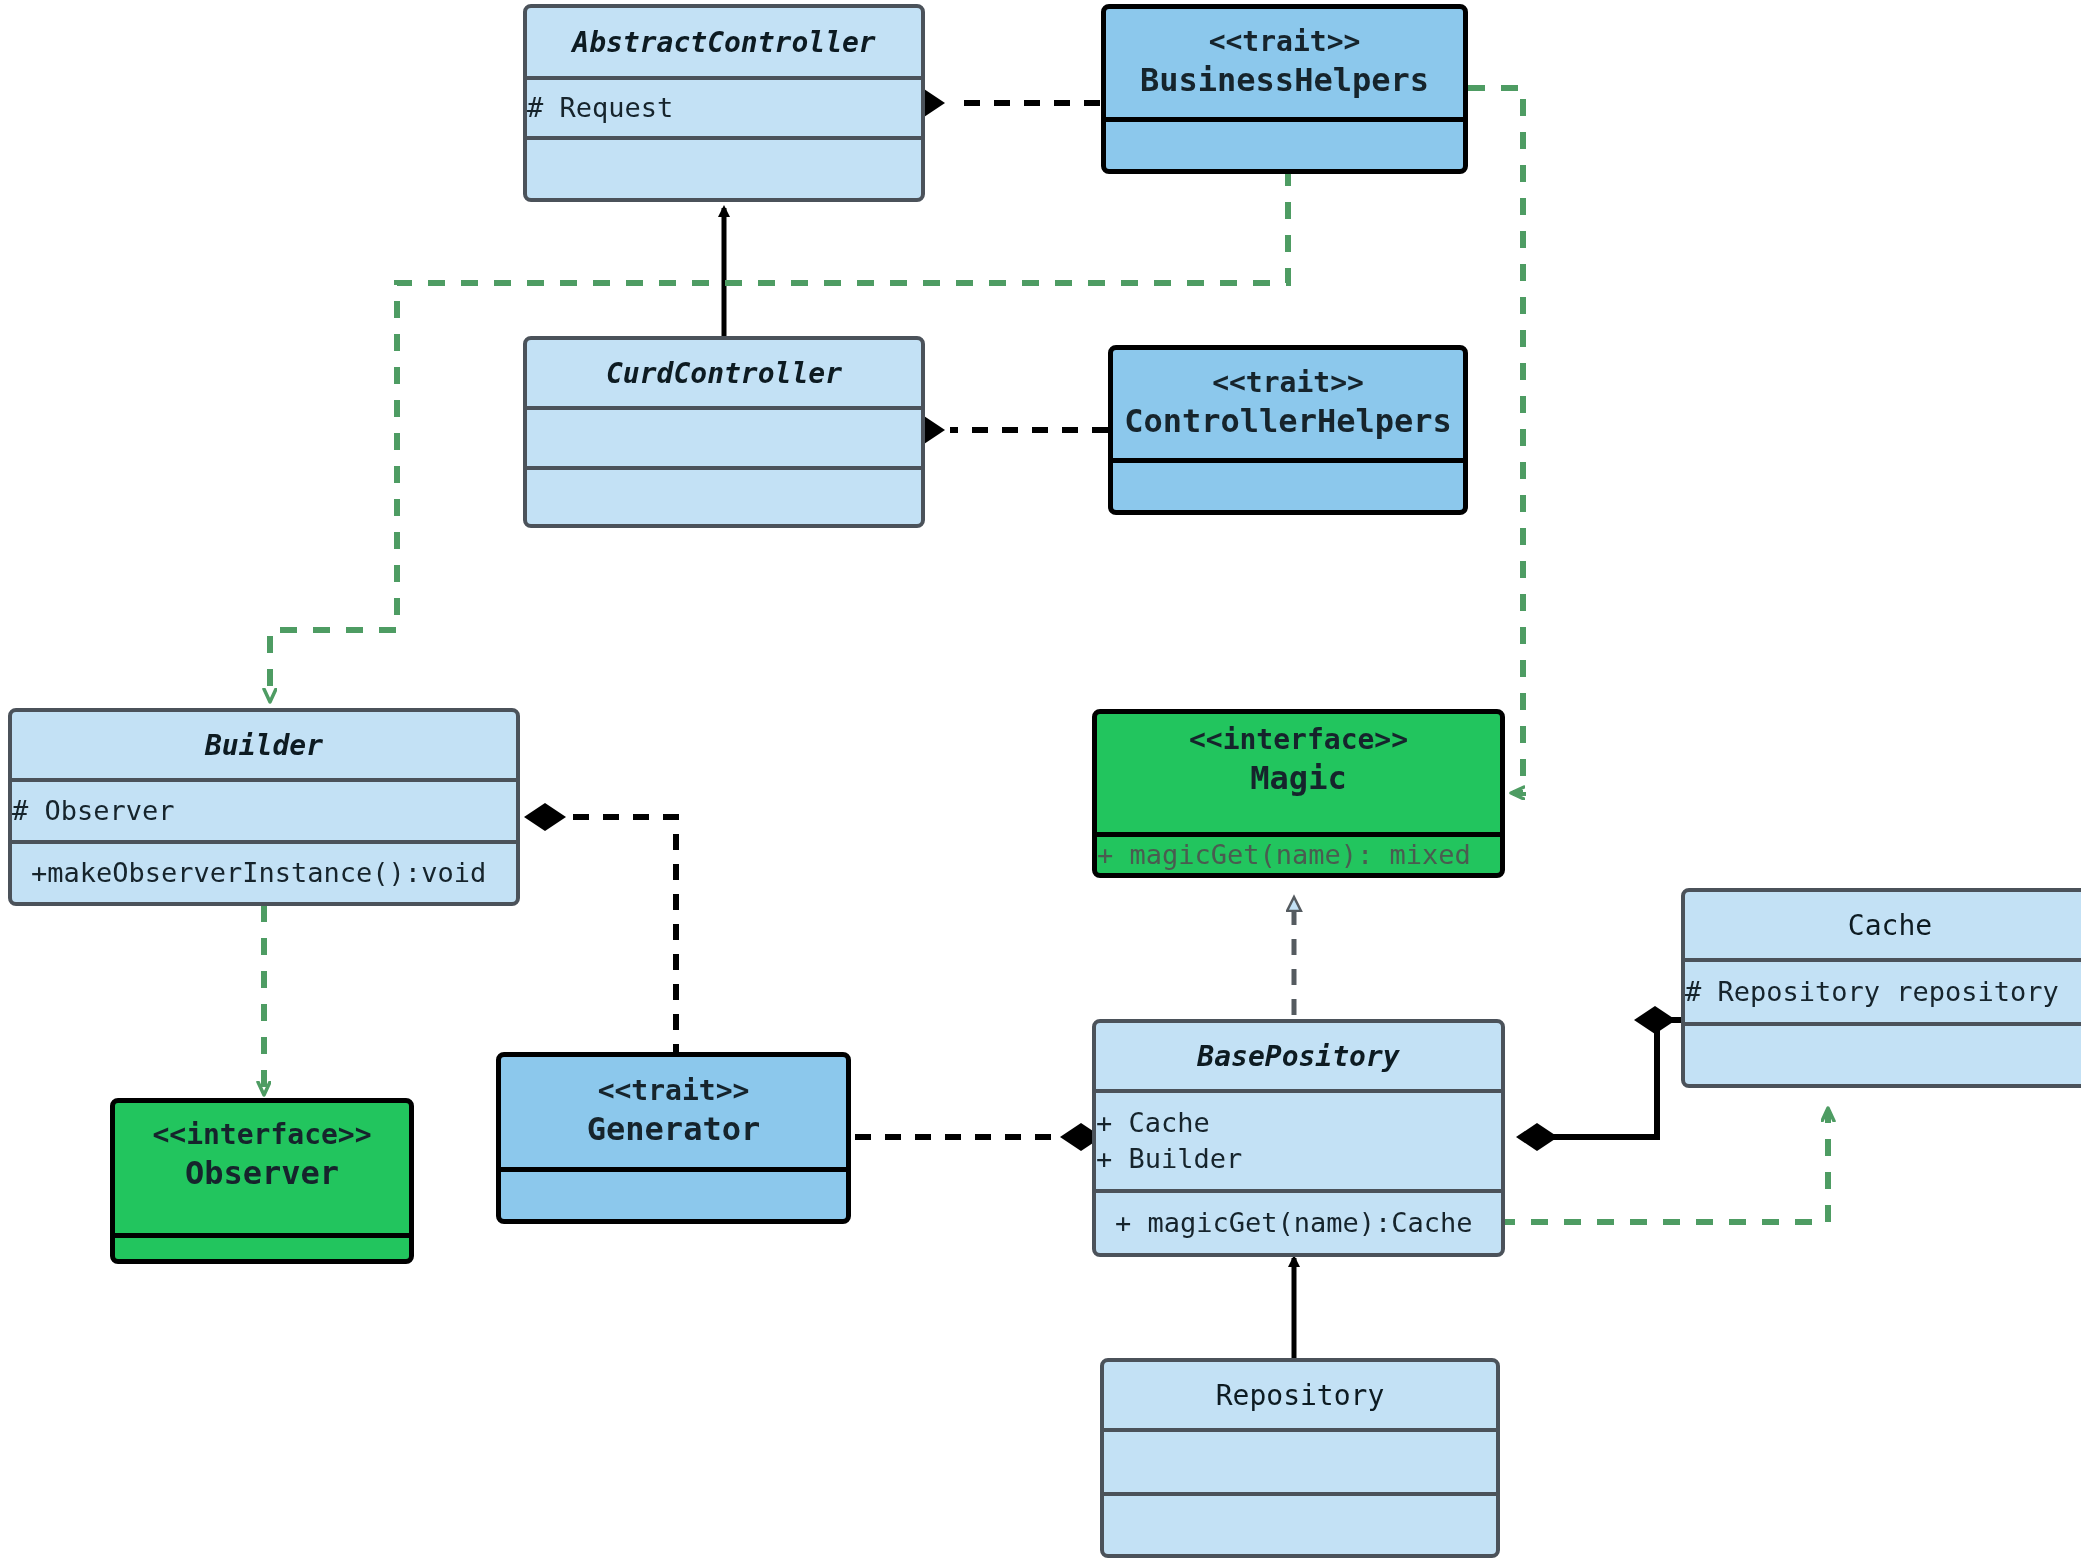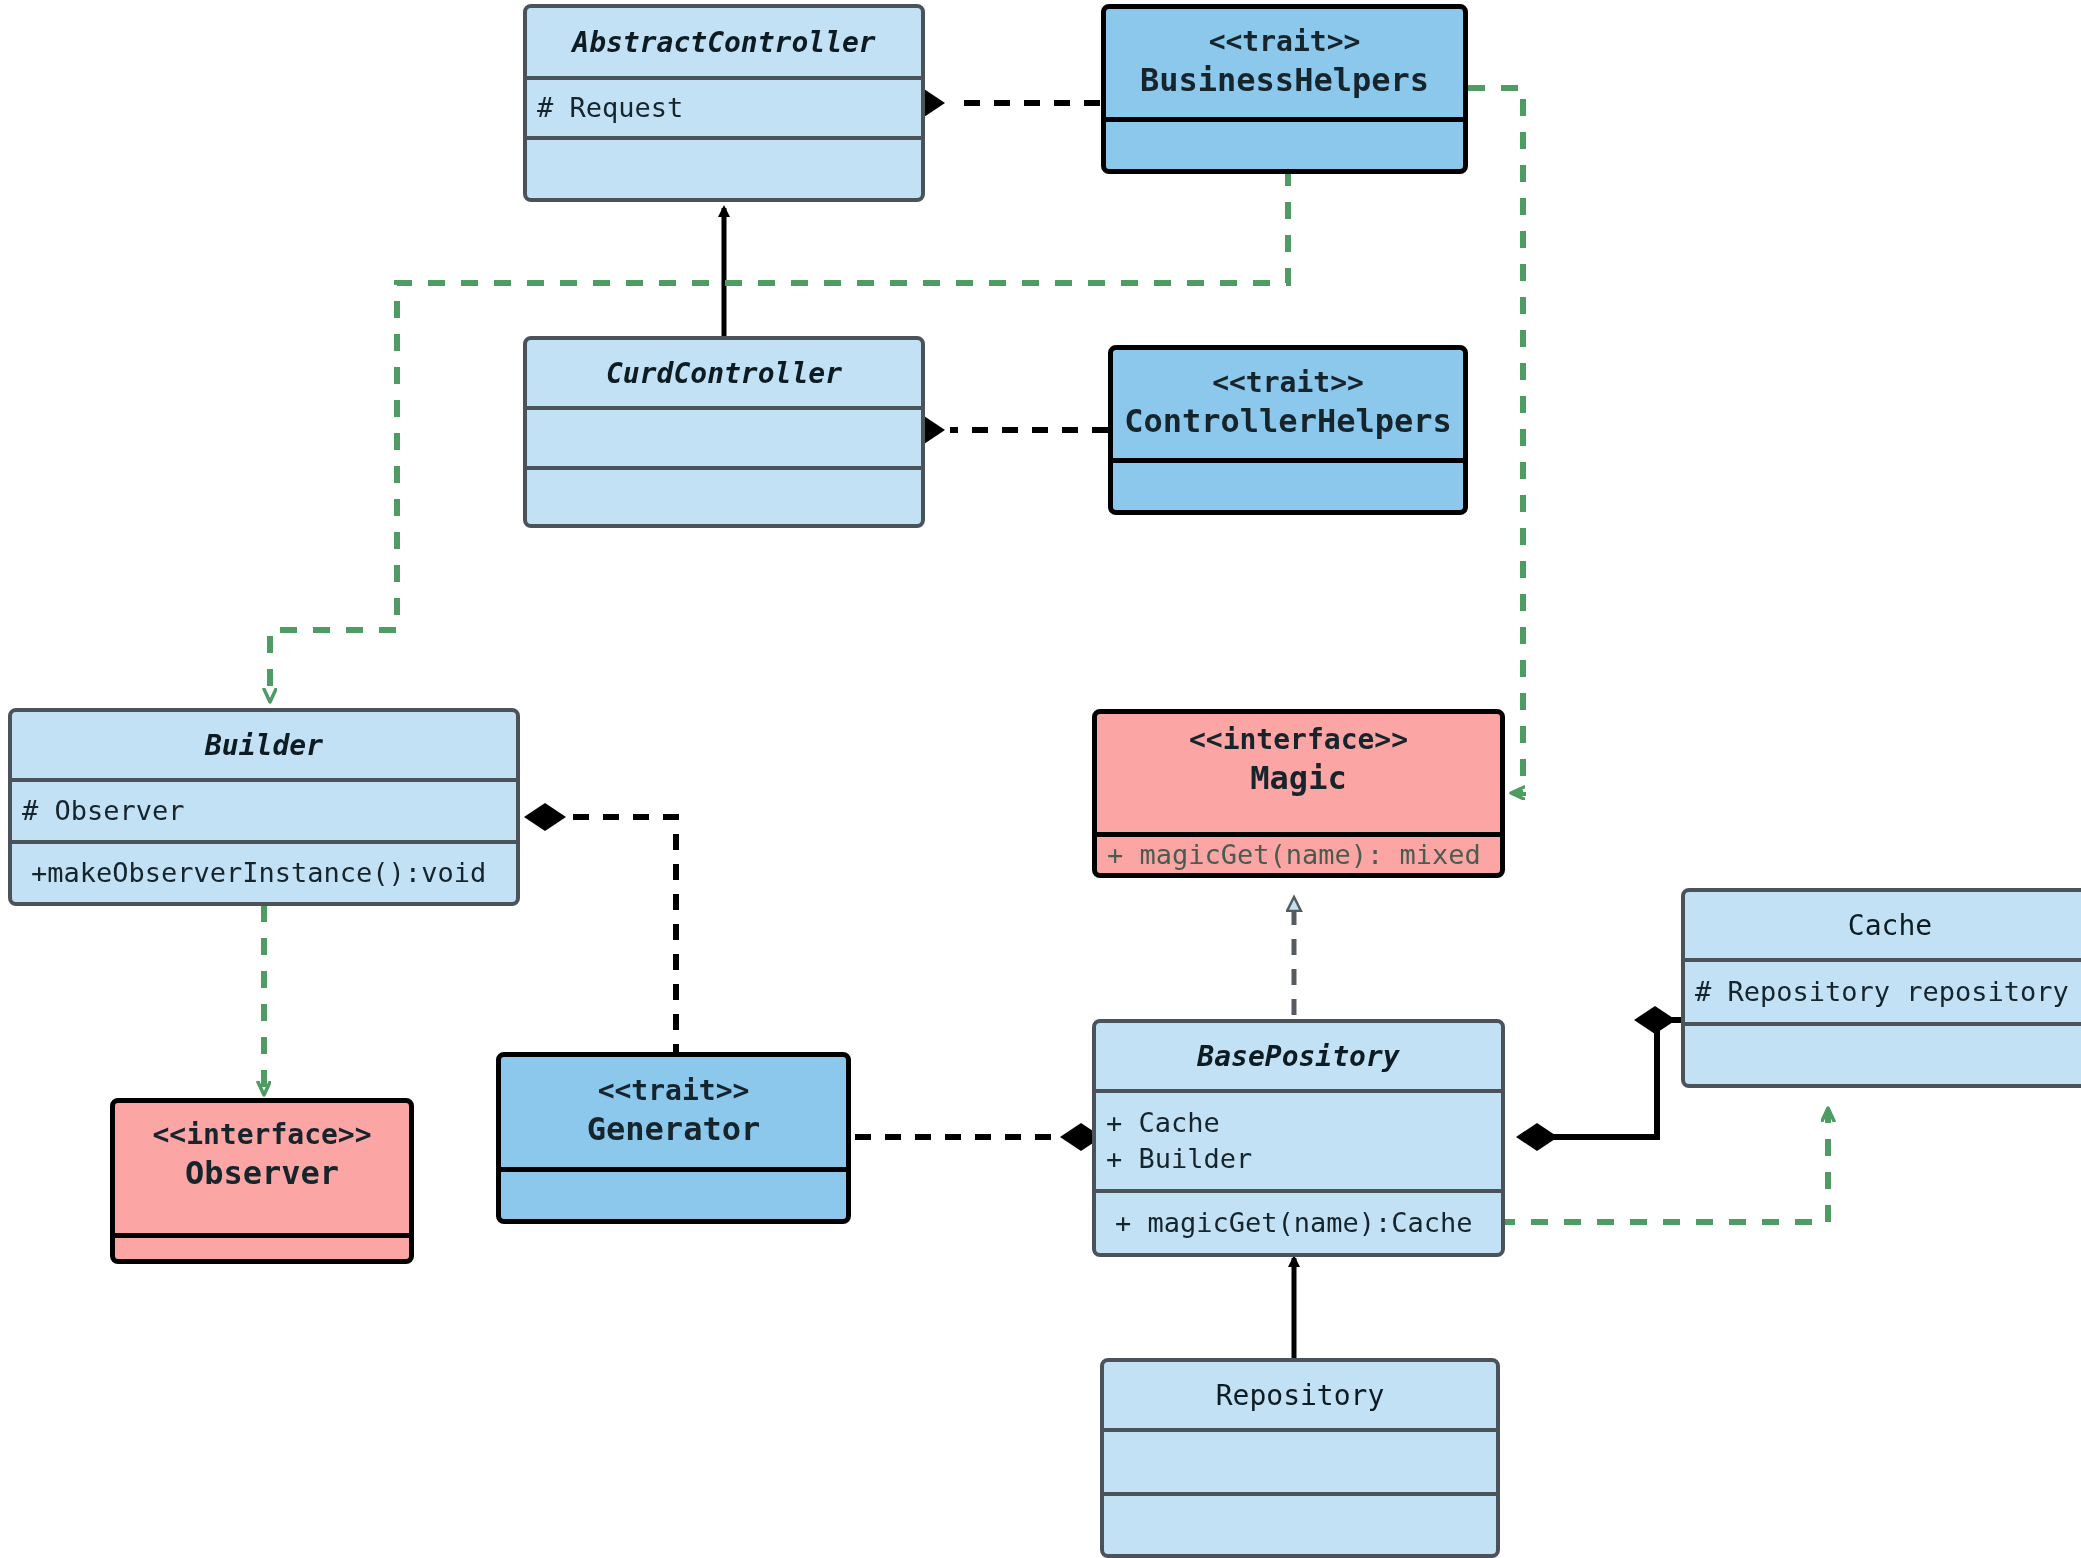--- a/index.html
+++ b/index.html
@@ -34,21 +34,21 @@
   .uml-node.class-node {
     border: 4px solid #4b525a;
     background: #c3e1f5;
   }
   .uml-node.trait-node {
     border: 5px solid #000000;
     background: #8cc8ec;
   }
   .uml-node.iface-node {
     border: 5px solid #000000;
-    background: #fca5a5;
+    background: #22c55e;
     gap: 24px;
   }
   .compartment {
     position: relative;
     box-sizing: border-box;
     display: flex;
     flex-direction: column;
     justify-content: center;
   }
   .class-node .compartment + .compartment {
@@ -78,21 +78,21 @@
   .stereo-name {
     text-align: center;
     font-size: 32px;
     font-weight: bold;
     color: #16242c;
     line-height: 1.3;
   }
   .member {
     font-size: 27px;
     color: #16242c;
-    padding-left: 10px;
+    padding-left: 0;
     line-height: 1.35;
     white-space: pre;
   }
   .member.indent {
     padding-left: 19px;
   }
   .member.muted {
     color: #4a5c50;
   }
   .empty-compartment {

